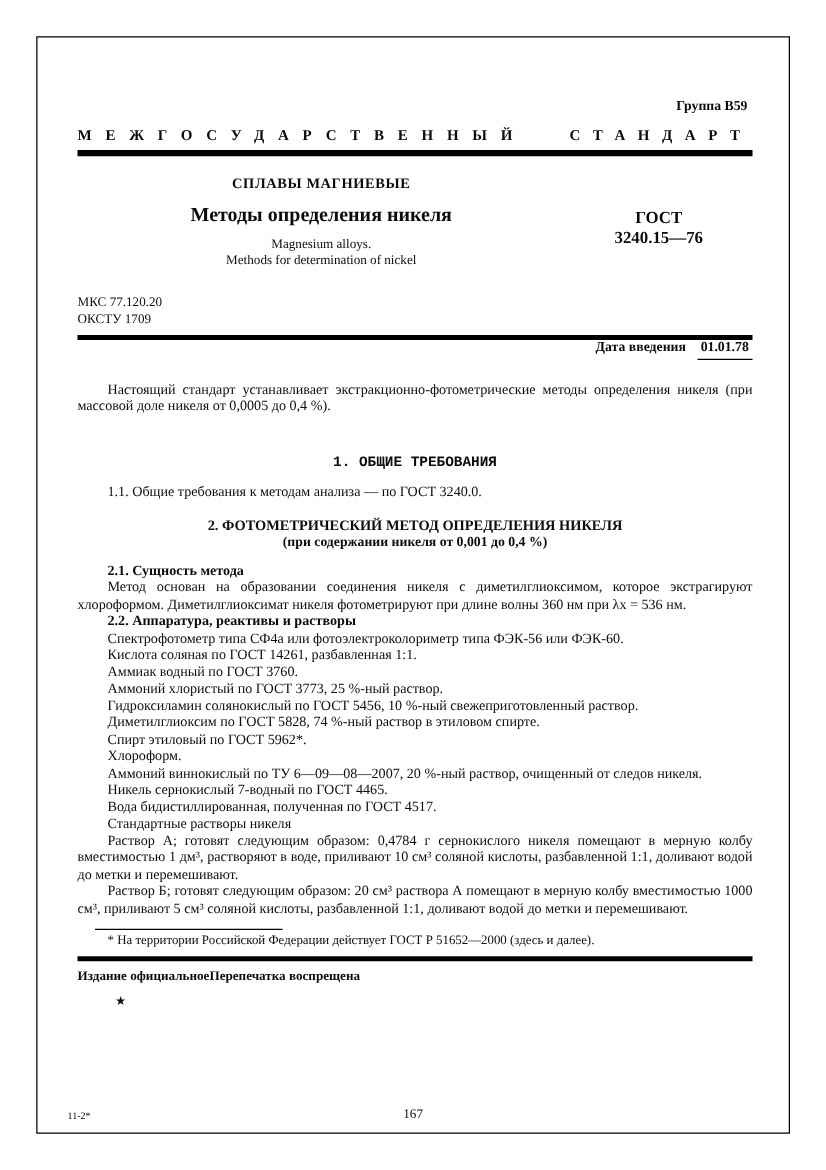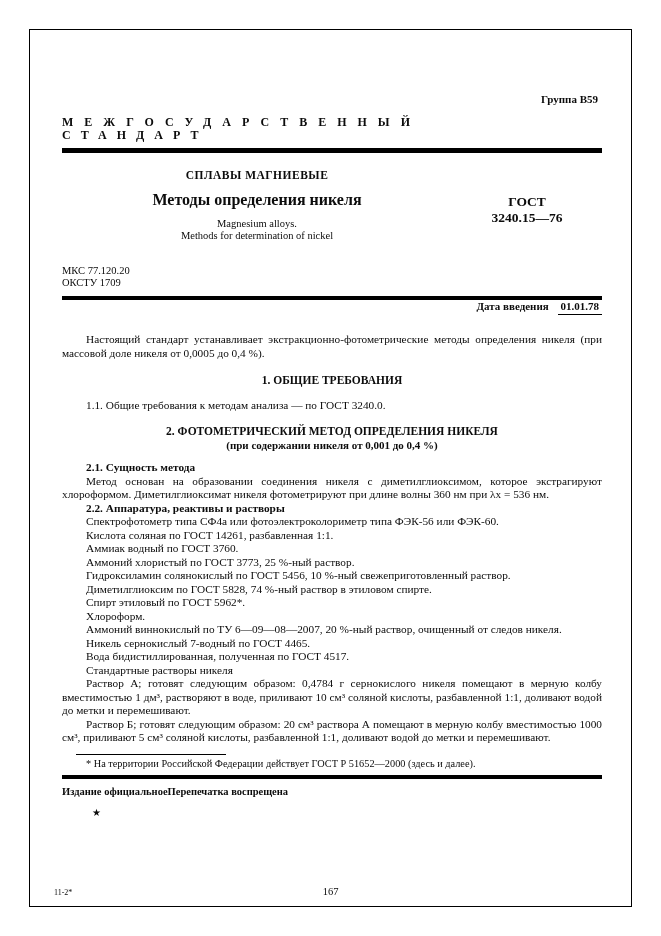--- a/index.html
+++ b/index.html
@@ -7,28 +7,28 @@
   body {
     width:661px; height:936px; position:relative;
     font-family:"Liberation Serif","DejaVu Serif",serif;
     color:#0c0c0c;
   }
   .frame {
     position:absolute; left:29px; top:29px; width:603px; height:878px;
     border:1.5px solid #000; background:#fff;
   }
   .content {
-    position:absolute; left:32px; top:15px; width:540px;
+    position:absolute; left:32px; top:1px; width:540px;
     padding-top:48px;
     font-size:11.3px; line-height:13.5px;
   }
   .group { text-align:right; font-weight:bold; font-size:11px; padding-right:4px; }
   .std-row {
     display:flex; justify-content:space-between;
-    font-weight:bold; font-size:12px; margin-top:9px; white-space:nowrap;flex-direction:column;
+    font-weight:bold; font-size:12px; margin-top:9px; white-space:nowrap;
   }
   .std-row .w1 { letter-spacing:11px; }
   .std-row .w2 { letter-spacing:10px; }
   .rule { background:#000; }
   .rule.thick { height:5px; }
   .rule.mid { height:4px; }
   .rule-top { margin-top:5px; }
   .title-row { display:flex; margin-top:16px; }
   .title-col { width:390px; text-align:center; }
   .t-ru1 { font-weight:bold; font-size:11.5px; letter-spacing:0.5px; }
@@ -36,21 +36,21 @@
   .t-en1 { font-size:10.5px; margin-top:11px; line-height:12.5px; }
   .t-en2 { font-size:10.5px; line-height:12.5px; }
   .gost-col { width:150px; text-align:center; font-weight:bold; font-size:13.5px; line-height:16px; padding-top:25px; }
   .mks { margin-top:22px; font-size:10.5px; line-height:12.5px; }
   .rule-2 { margin-top:6px; }
   .date-line { text-align:right; font-weight:bold; font-size:11px; }
   .date-val { border-bottom:1px solid #000; padding:0 3px 1px 3px; margin-left:6px; display:inline-block; }
   p.body { text-align:justify; text-indent:24px; }
   .intro { margin-top:18px; }
   h2.sec { text-align:center; font-size:11.5px; font-weight:bold; }
-  .sec1 { margin-top:14px; }
+  .sec1 { margin-top:31px;font-family:Liberation Mono, monospace; }
   .p11 { margin-top:11px; }
   .sec2 { margin-top:13px; }
   .sec2sub { text-align:center; font-size:11px; font-weight:bold; line-height:13.5px; }
   .sub-head { font-weight:bold; text-indent:24px; }
   .s21h { margin-top:9px; }
   .note-bold { font-weight:bold; text-indent:24px; }
   .footnote-area { margin-top:9px; }
   .footnote-rule { width:150px; height:1px; background:#000; margin-left:14px; }
   .footnote { font-size:10.3px; line-height:12.5px; text-indent:24px; margin-top:3px; }
   .footer-rule { margin-top:5px; }

